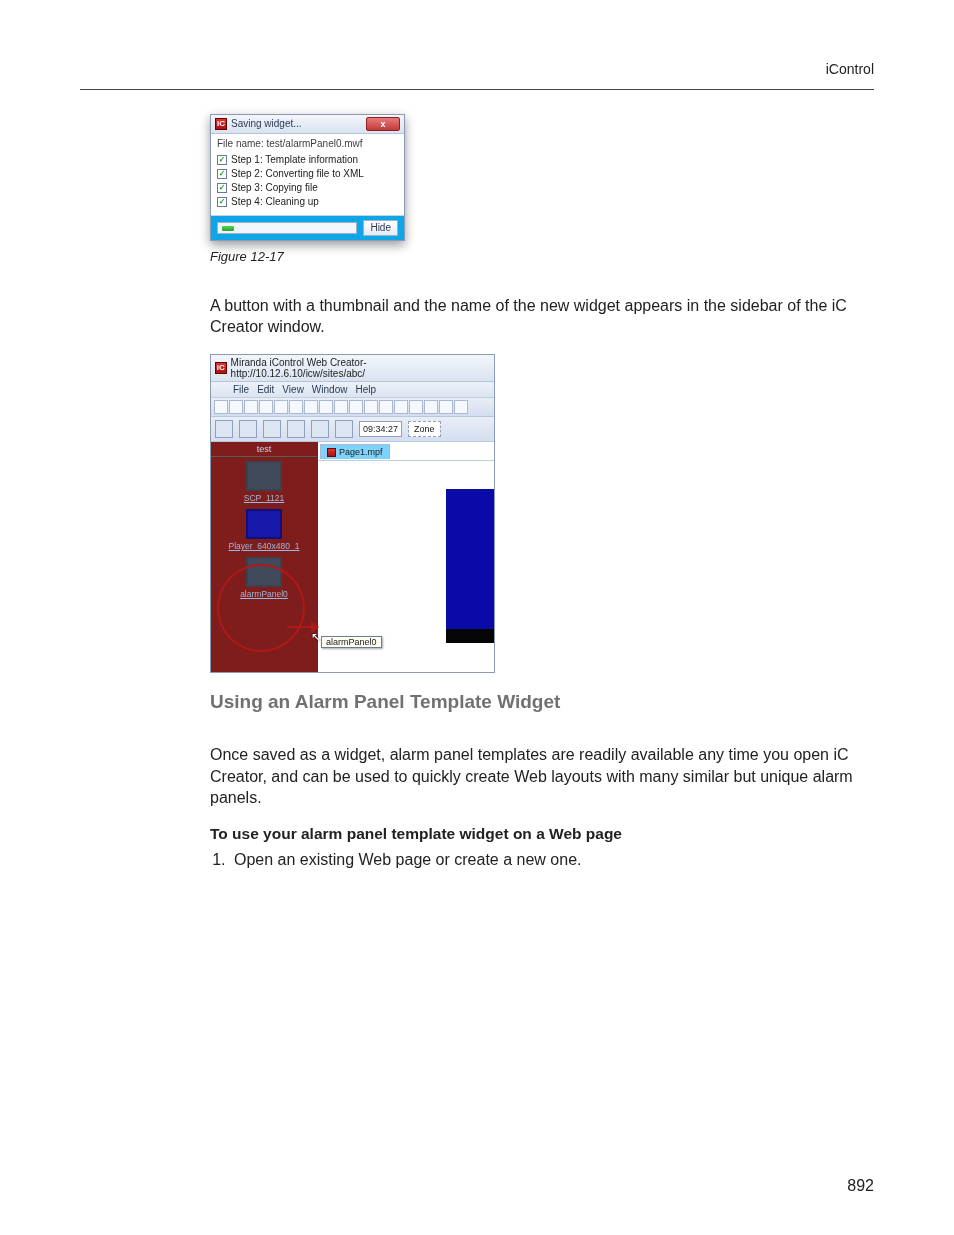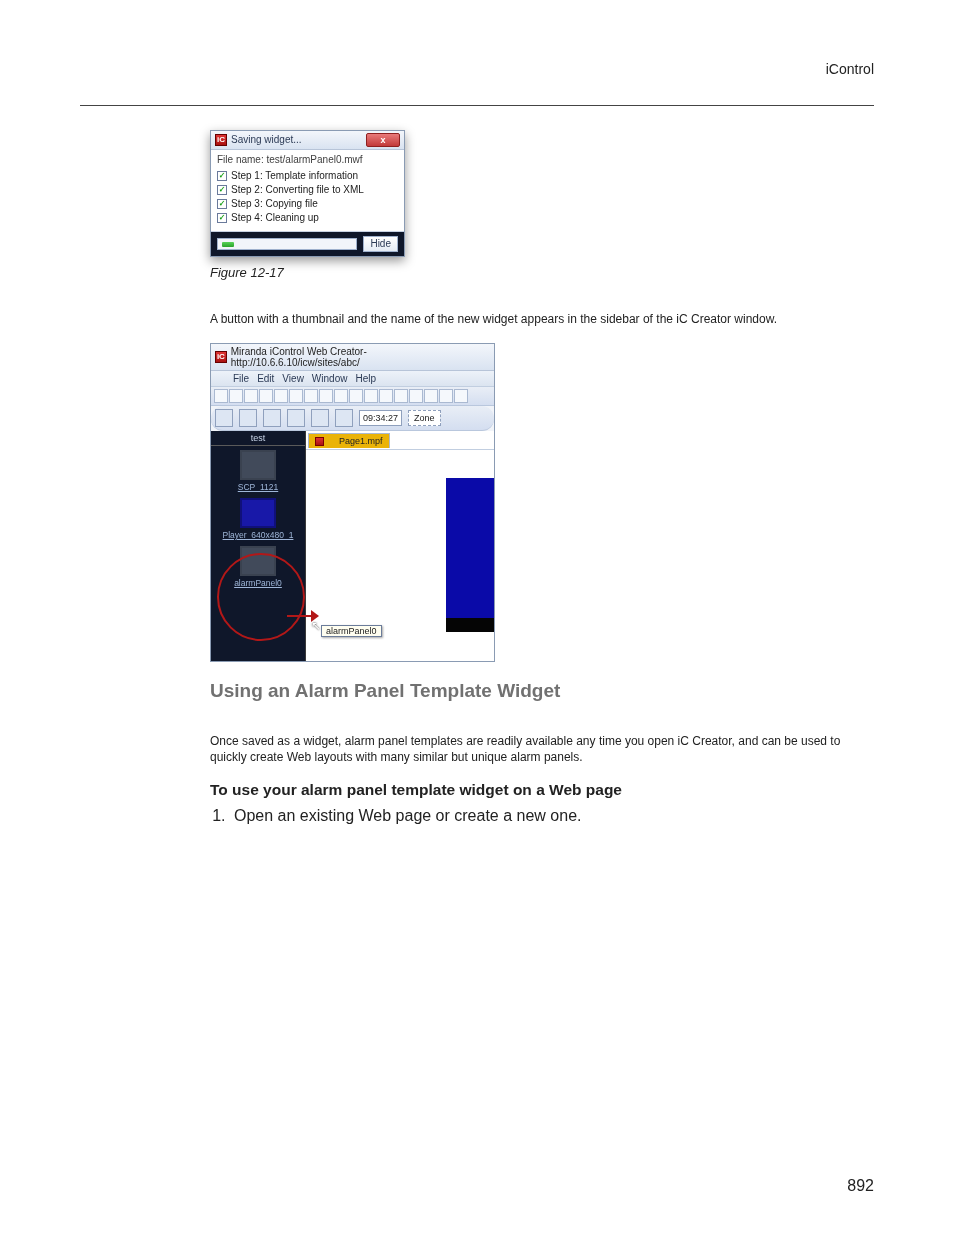--- a/index.html
+++ b/index.html
@@ -11,21 +11,21 @@
     height: 1235px;
     position: relative;
   }
   .page {
     padding: 60px 80px 40px 80px;
   }
   .header {
     text-align: right;
     font-size: 14px;
     line-height: 1.35;
-    padding-bottom: 26px;
+    padding-bottom: 10px;
     border-bottom: 1px solid #444;
     margin-bottom: 24px;
   }
   .header .title { display: block; }
   .header .sub { display: block; }
   .content { margin-left: 130px; margin-right: 10px; }
 
   
   .dlg {
     width: 195px;
@@ -63,37 +63,37 @@
   .dlg-body { padding: 4px 6px 6px; border-radius: 6px; }
   .dlg-body .fn { color:#3e3e3e; padding-bottom:4px; }
   .dlg-step { display:flex; align-items:center; gap:4px; padding:1.5px 0; }
   .dlg-check {
     width:10px; height:10px; border:1px solid #6a7a9b; background:#fff;
     color:#18a018; font-size:8px; text-align:center; line-height:8px;
     font-weight:bold;
   }
   .dlg-foot {
     display:flex; align-items:center; gap:6px;
-    background:#0f172a; border-top:1px solid #c7d2e3;
+    background:#0ea5e9; border-top:1px solid #c7d2e3;
     padding:4px 6px;
   }
   .progbar {
     flex:1; height:12px; border:1px solid #9fb1cd; background:#f2f5fa; position:relative;
   }
   .progbar::after{
     content:""; position:absolute; left:4px; top:3px; width:12px; height:5px;
     background:linear-gradient(#58d258,#2aa32a); border-radius:1px;
   }
   .hidebtn{
     border:1px solid #9fb1cd; background:linear-gradient(#fff,#e5ecf5);
     padding:0 6px; font-size:10px; line-height:14px; color:#2b3a55;
   }
 
   .fig-cap { font-style: italic; font-size: 13px; margin-bottom: 14px; }
-  .para { font-size: 12px; line-height: 1.35; margin-bottom: 16px; margin-top: 31px; }
+  .para { font-size: 16px; line-height: 1.35; margin-bottom: 16px; margin-top: 31px; }
 
   
   .app {
     width: 285px;
     border:1px solid #8a9bb3;
     background:#f1f4f9;
     font-size:10px;
     margin-bottom:8px;
   }
   .app-title{
@@ -105,27 +105,27 @@
   .app-title .ico{
     width:12px;height:12px;background:linear-gradient(#d33,#a11);border:1px solid #600;
     color:#fff;font-size:8px;line-height:10px;text-align:center;margin-right:4px;font-weight:bold;
   }
   .menubar{ display:flex; gap:8px; padding:2px 22px; color:#2b3a55;
     background:linear-gradient(#edf2f9,#dbe4f0); border-bottom:1px solid #c1cee0;}
   .toolbar{ display:flex; gap:1px; padding:2px 3px;
     background:linear-gradient(#e9eef6,#d4def0); border-bottom:1px solid #b9c7dd;}
   .tbtn{ width:14px; height:14px; border:1px solid #aab9d1; background:#f5f8fc; }
   .toolbar2{ display:flex; gap:6px; align-items:center; padding:3px 4px;
-    background:linear-gradient(#e9eef6,#d4def0); border-bottom:1px solid #b9c7dd;border-radius:12px;}
+    background:linear-gradient(#e9eef6,#d4def0); border-bottom:1px solid #b9c7dd;}
   .tbig{ width:18px; height:18px; border:1px solid #8fa0bd; background:#dde6f3; }
   .timebox{ border:1px solid #8fa0bd; background:#fff; font-size:9px; padding:0 3px; line-height:14px;}
   .zonebox{ border:1px dashed #8fa0bd; background:#fff; font-size:9px; padding:0 5px; line-height:14px;}
   .appbody{ display:flex; height:230px; }
   .sidebar{
-    width:95px; background:#0f172a; color:#c8d4e8; font-size:9px;
+    width:107px; background:#7f1d1d; color:#c8d4e8; font-size:9px;
     border-right:1px solid #3a3a3a; position:relative; overflow:hidden;
   }
   .sbtitle{ text-align:center; color:#c8d4e8; padding:2px; border-bottom:1px solid #5a5a5a;}
   .sbitems{ padding:4px; }
   .thumb{
     width:36px; height:30px; background:#414a5a; border:2px solid #3a4250;
     margin:0 auto 2px; position:relative;
   }
   .thumb.blue{ background:#1818a8; border-color:#10107a;}
   .lbl{ text-align:center; font-size:8.5px; color:#9fb6d8; margin-bottom:6px;text-decoration:underline;}
@@ -136,22 +136,22 @@
   .arrow{
     position:absolute; left:76px; top:184px; width:26px; height:2px;
     background:#b21818;
   }
   .arrowhead{
     position:absolute; left:100px; top:179px; width:0; height:0;
     border-left:8px solid #b21818; border-top:6px solid transparent; border-bottom:6px solid transparent;
   }
   .canvas{ flex:1; background:#fff; position:relative; }
   .tab{
-    display:inline-flex; align-items:center; gap:15px;
-    border:1px solid #aab9d1; border-bottom:none; background:#eab308;
+    display:inline-flex; align-items:center; gap:3px;
+    border:1px solid #aab9d1; border-bottom:none; background:#7dd3fc;
     padding:0 6px; font-size:9px; line-height:14px; margin:2px 0 0 2px;
   }
   .tab .ico2{ width:9px;height:9px;background:linear-gradient(#d33,#a11);border:1px solid #700;}
   .canvas-inner{ position:absolute; left:0; top:18px; right:0; bottom:0; border-top:1px solid #c1cee0; overflow:hidden;}
   .blueshape{ position:absolute; right:0; top:28px; width:48px; height:140px; background:#0a0aa8; }
   .blackbar{ position:absolute; right:0; top:168px; width:48px; height:14px; background:#050505; }
   .tooltip{
     position:absolute; left:110px; top:194px;
     background:#fffef0; border:1px solid #6b7c9a; font-size:9px;
     padding:0 4px; box-shadow:1px 1px 2px rgba(0,0,0,.35);
@@ -206,21 +206,21 @@
         <div class="hidebtn">Hide</div>
       </div>
     </div>
     <div class="fig-cap">Figure 12-17</div>
 
     <p class="para">A button with a thumbnail and the name of the new widget appears in the sidebar of the iC Creator window.</p>
 
     <div class="app">
       <div class="app-title">
         <div class="ico">iC</div>
-        <div>Miranda iControl Web Creator-http://10.6.6.10/icw/sites/abc/</div>
+        <div>Miranda iControl Web Creator-http://10.12.6.10/icw/sites/abc/</div>
       </div>
       <div class="menubar">
         <span>File</span>
         <span>Edit</span>
         <span>View</span>
         <span>Window</span>
         <span>Help</span>
       </div>
       <div class="toolbar">
         <div class="tbtn"></div>

